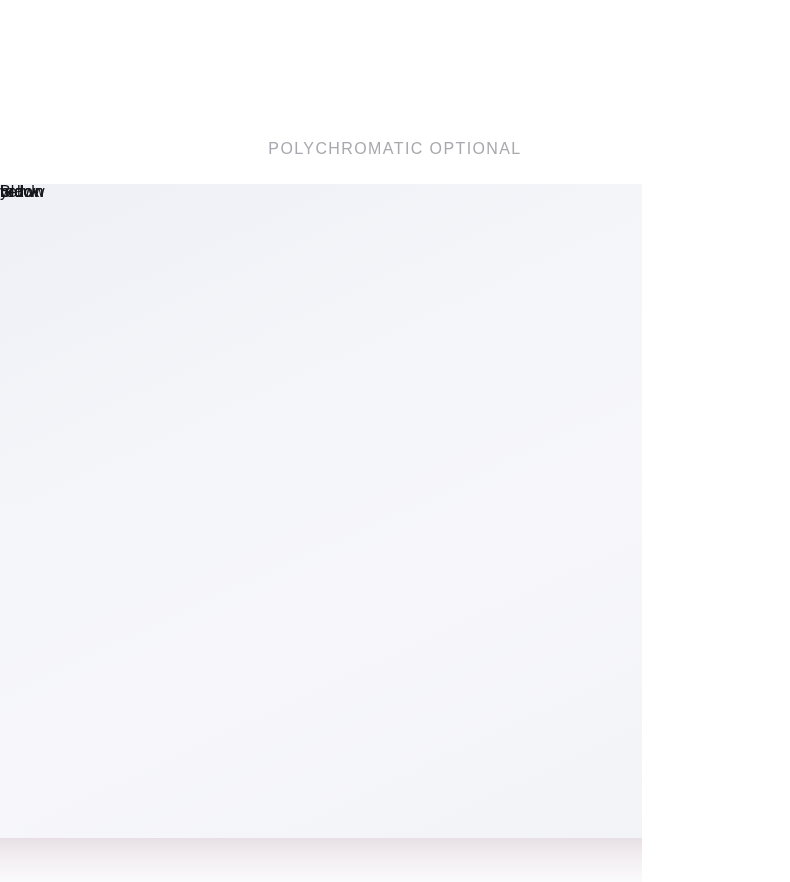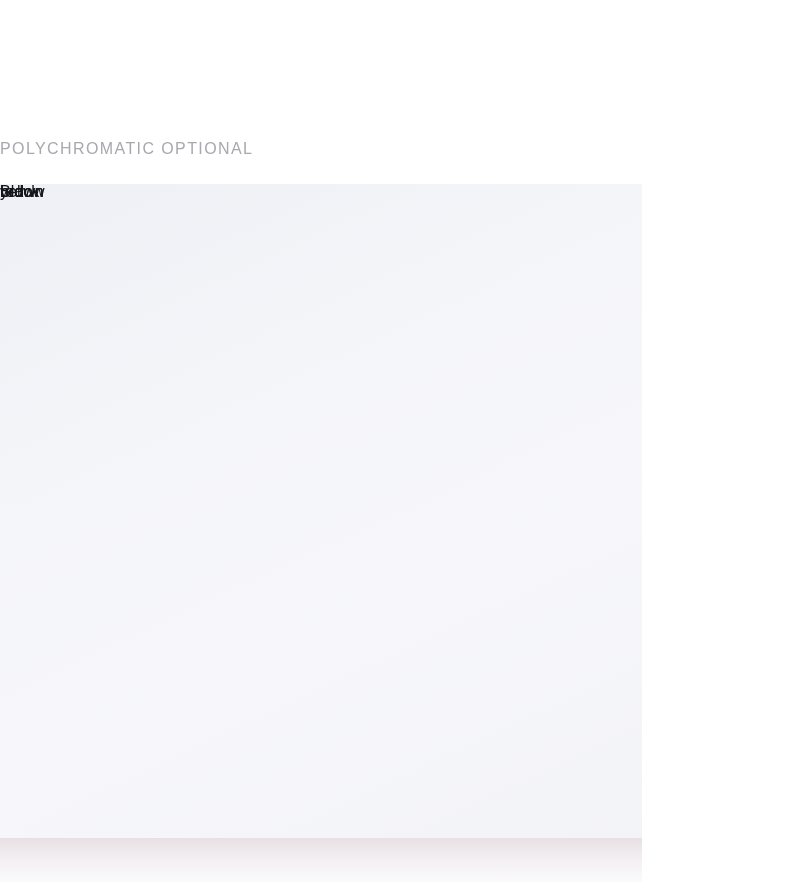--- a/index.html
+++ b/index.html
@@ -16,21 +16,21 @@
 
   
   .header-band {
     position: absolute; left: 0; top: 0; width: 790px; height: 184px;
     background: #ffffff;
   }
   .headline {
     position: absolute;
     left: 0; right: 0;
     top: 140px;
-    text-align: left;
+    text-align: center;
     font-family: "Liberation Sans", sans-serif;
     font-size: 16px;
     font-weight: 300;
     letter-spacing: 1.4px;
     color: #a8a8ae;
     white-space: nowrap;
   }
 
   
   .stage {

